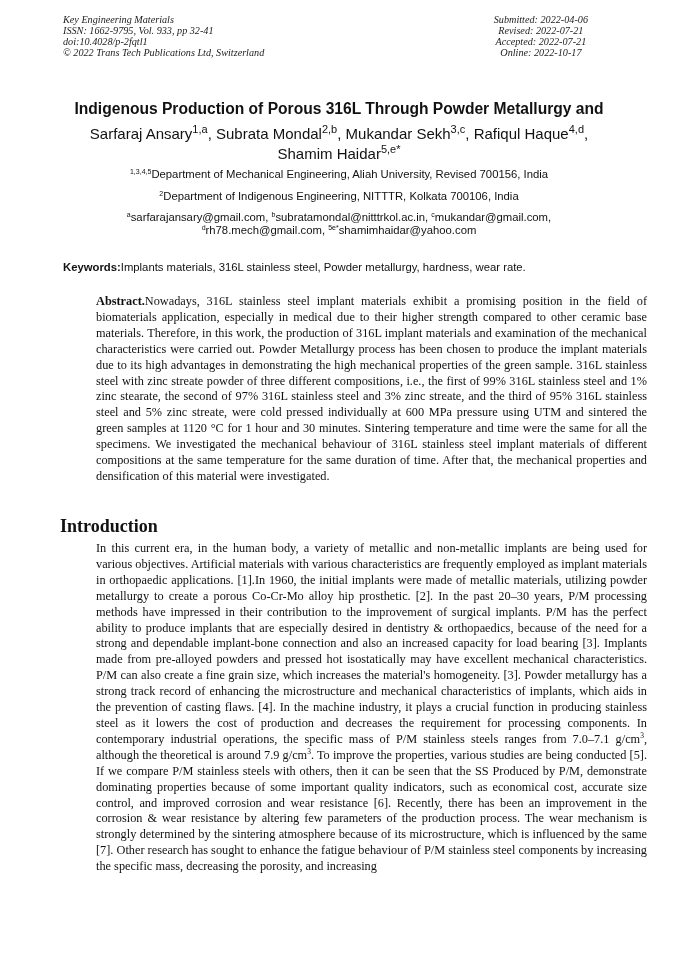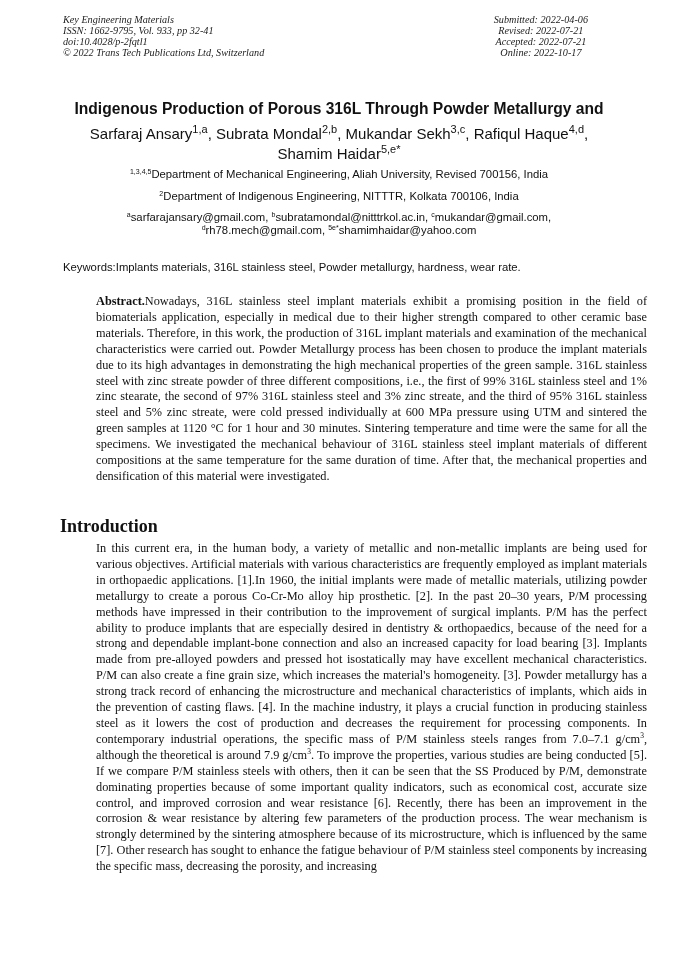--- a/index.html
+++ b/index.html
@@ -11,21 +11,21 @@
   .hdr div { white-space: nowrap; }
   .title { position: absolute; left: 40px; width: 598px; top: 81px; text-align: center; font-family: "Liberation Sans", sans-serif; font-weight: bold; font-size: 15.6px; line-height: 20px; color: #111; margin-top: 18px; }
   .authors { position: absolute; left: 40px; width: 598px; top: 124px; text-align: center; font-family: "Liberation Sans", sans-serif; font-size: 15px; line-height: 20px; color: #111; }
   .authors sup { font-size: 11px; vertical-align: 6px; line-height: 0; }
   .aff { position: absolute; left: 40px; width: 598px; text-align: center; font-family: "Liberation Sans", sans-serif; font-size: 11.3px; line-height: 13px; color: #111; }
   .aff sup { font-size: 7px; vertical-align: 4px; line-height: 0; }
   .aff1 { top: 168px; }
   .aff2 { top: 190px; }
   .emails { top: 211px; }
   .keywords { position: absolute; left: 63px; width: 560px; top: 261px; font-family: "Liberation Sans", sans-serif; font-size: 11.3px; line-height: 13px; }
-  .keywords b { font-weight: normal; }
+  .keywords b { font-weight: bold; }
   .body-text { position: absolute; left: 63px; width: 551px; font-family: "Liberation Serif", serif; font-size: 12.3px; line-height: 15.9px; text-align: justify; color: #111; margin-left: 33px; }
   .abstract { top: 294px; }
   .abstract b { font-weight: bold; }
   .intro-heading { position: absolute; left: 60px; top: 519px; font-family: "Liberation Serif", serif; font-weight: bold; font-size: 18px; line-height: 15px; }
   .intro { top: 541px; }
   .body-text sup { font-size: 7.5px; vertical-align: 5px; line-height: 0; }
 </style>
 </head>
 <body>
 

